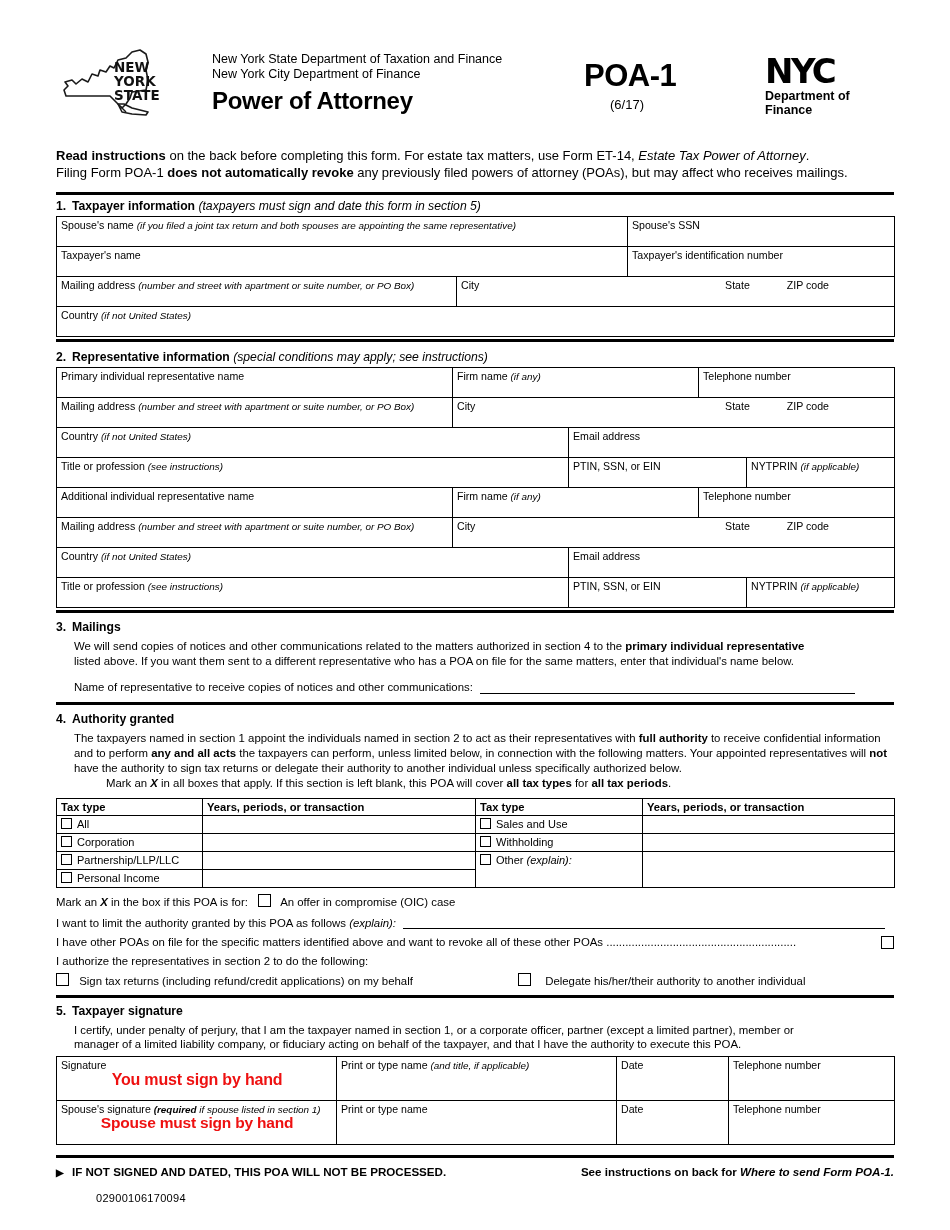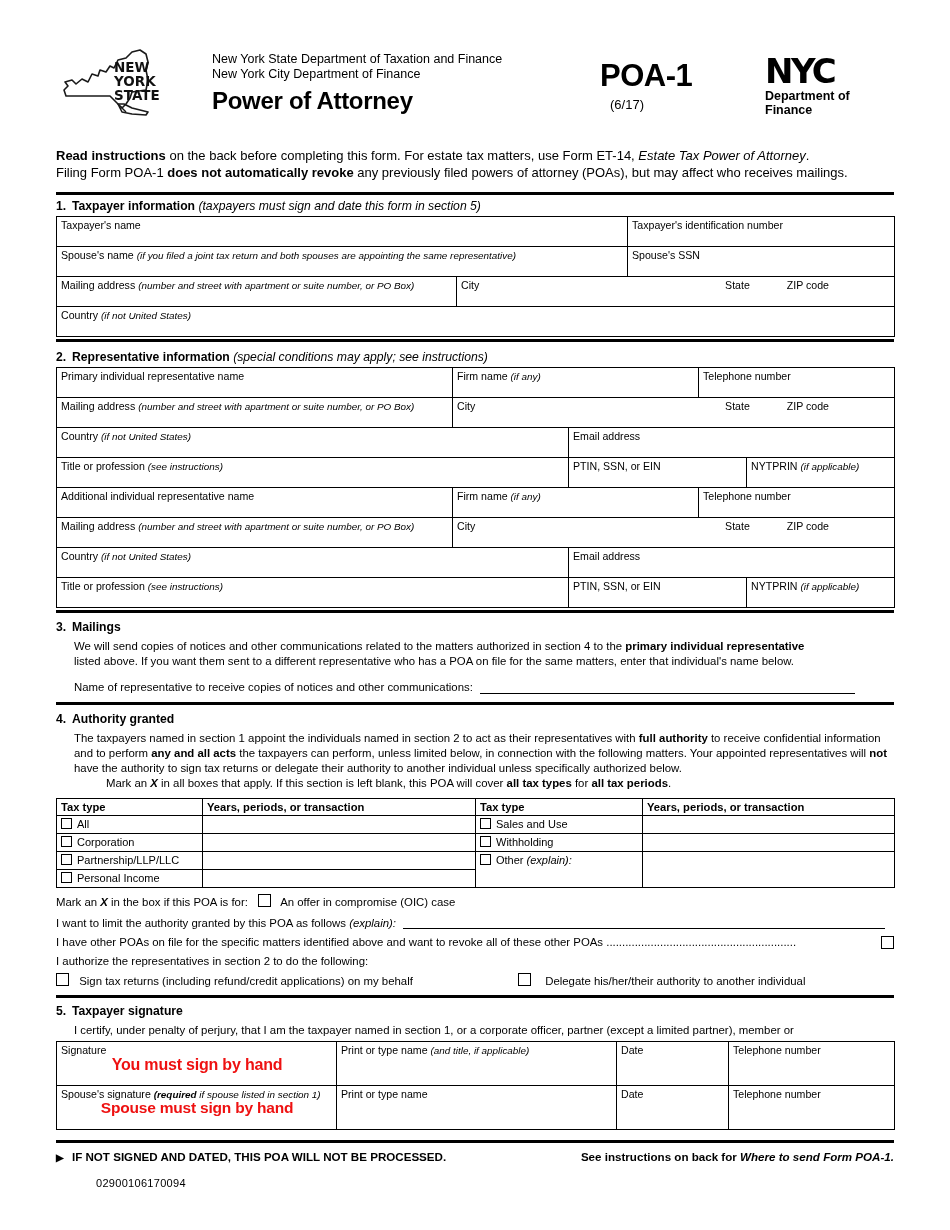--- a/index.html
+++ b/index.html
@@ -13,21 +13,21 @@
     position: relative;
     overflow: hidden;
   }
   .page { position: relative; width: 950px; height: 1230px; padding: 0; }
 
   
   .header { position: relative; height: 98px; margin: 42px 0 0 0; }
   .ny-logo { position: absolute; left: 62px; top: 4px; width: 118px; height: 72px; }
   .dept-lines { position: absolute; left: 212px; top: 10px; font-size: 12.5px; line-height: 15px; }
   .form-title { position: absolute; left: 212px; top: 45px; font-size: 24px; font-weight: bold; letter-spacing: -0.3px; }
-  .form-no { position: absolute; left: 600px; top: 16px; font-size: 31px; font-weight: bold; letter-spacing: -0.5px; }
+  .form-no { position: absolute; left: 584px; top: 16px; font-size: 31px; font-weight: bold; letter-spacing: -0.5px; }
   .form-rev { position: absolute; left: 610px; top: 55px; font-size: 13px; }
   .nyc-logo { position: absolute; left: 765px; top: 12px; width: 135px; height: 60px; }
   .nyc-word { font-size: 34px; font-weight: bold; letter-spacing: -2.5px; line-height: 34px; font-family: "DejaVu Sans", sans-serif; }
   .nyc-sub { font-size: 12.5px; font-weight: bold; margin-top: 1px; }
 
   
   .read-block { margin: 8px 0 0 56px; width: 840px; font-size: 13px; line-height: 16.5px; }
   .read-block i { font-style: italic; }
   .read-block b { font-weight: bold; }
 
@@ -131,26 +131,26 @@
       <i>(taxpayers must sign and date this form in section 5)</i>
     </div>
 
     <table class="ftab">
       <colgroup>
           <col style="width:571px">
           <col style="width:267px">
         </colgroup>
       <tbody>
           <tr>
+        <td class="rowh-28"><span>Spouse's name</span> <i>(if you filed a joint tax return and both spouses are appointing the same representative)</i></td>
+        <td class="rowh-28"><span>Spouse's SSN</span></td>
+      </tr>
+      <tr>
         <td class="rowh-28"><span>Taxpayer's name</span></td>
         <td class="rowh-28"><span>Taxpayer's identification number</span></td>
-      </tr>
-      <tr>
-        <td class="rowh-28"><span>Spouse's name</span> <i>(if you filed a joint tax return and both spouses are appointing the same representative)</i></td>
-        <td class="rowh-28"><span>Spouse's SSN</span></td>
       </tr>
     </tbody>
       </table>
     <table class="ftab" style="margin-top:-1px;">
       <colgroup>
           <col style="width:400px">
           <col style="width:438px">
         </colgroup>
       <tbody>
           <tr>
@@ -402,20 +402,21 @@
 
     <div class="sec-rule" style="margin-top:8px;"></div>
   </div>
 
   <div style="margin-top:6px;">
     <div class="sec-head">
       <span class="num">5.</span><span>Taxpayer signature</span>
     </div>
     <div class="para" style="margin-top:5px; margin-bottom:4px;">
       <div>I certify, under penalty of perjury, that I am the taxpayer named in section 1, or a corporate officer, partner (except a limited partner), member or</div>
+      <div>manager of a limited liability company, or fiduciary acting on behalf of the taxpayer, and that I have the authority to execute this POA.</div>
     </div>
 
     <table class="sigtab">
       <colgroup>
           <col style="width:280px">
           <col style="width:280px">
           <col style="width:112px">
           <col style="width:166px">
         </colgroup>
       <tbody>

